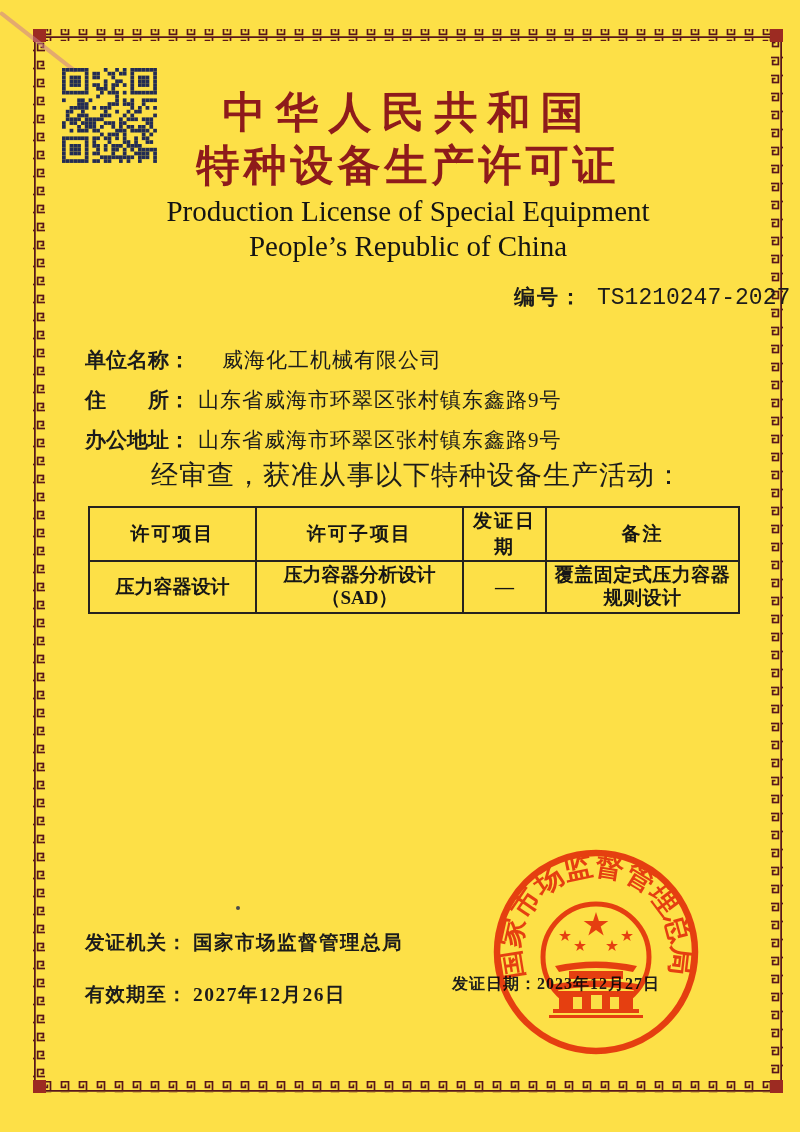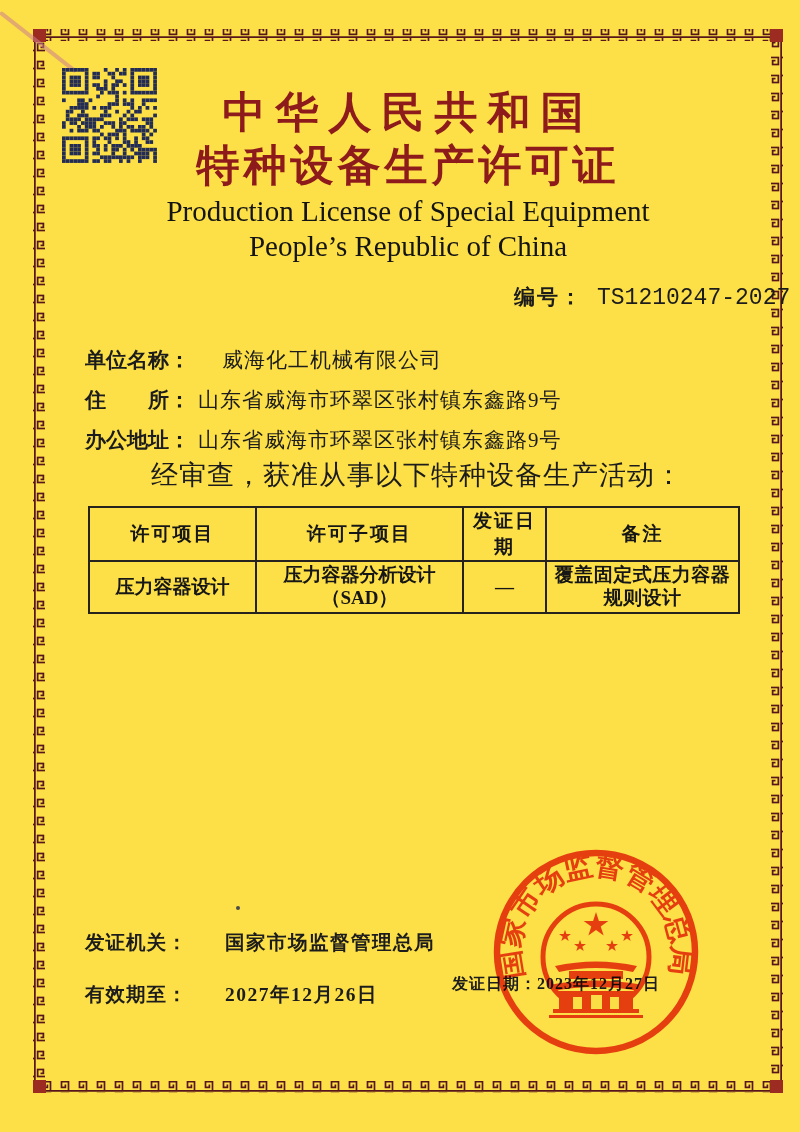--- a/index.html
+++ b/index.html
@@ -44,21 +44,21 @@
   }
   table.license th, table.license td {
     border:2px solid #26231f; text-align:center; vertical-align:middle;
     font-size:19px; font-weight:600; color:#161616; padding:0;
   }
   table.license th { height:34px; letter-spacing:2px; }
   table.license td { height:52px; line-height:1.2; }
   td.remark { text-align:left; padding:2px 3px; letter-spacing:0.5px; }
   .dash { font-size:22px; }
   
-  .foot-row { left:85px; display:flex; font-size:19.5px; line-height:26px; font-weight:600;gap:32px; }
+  .foot-row { left:85px; display:flex; font-size:19.5px; line-height:26px; font-weight:600; }
   .foot-row .lbl { width:108px; flex:none; letter-spacing:1px; }
   .foot-row .val { letter-spacing:1.5px; }
   .f0 { top:930px; } .f1 { top:982px;justify-content:space-between; }
   .issue-date {
     top:974px; left:452px; font-size:16px; font-weight:600;
     letter-spacing:1px; z-index:1;
   }
   
   .seal { top:845px; left:489px; width:214px; height:214px; z-index:2; mix-blend-mode:multiply; opacity:0.93; }
   

